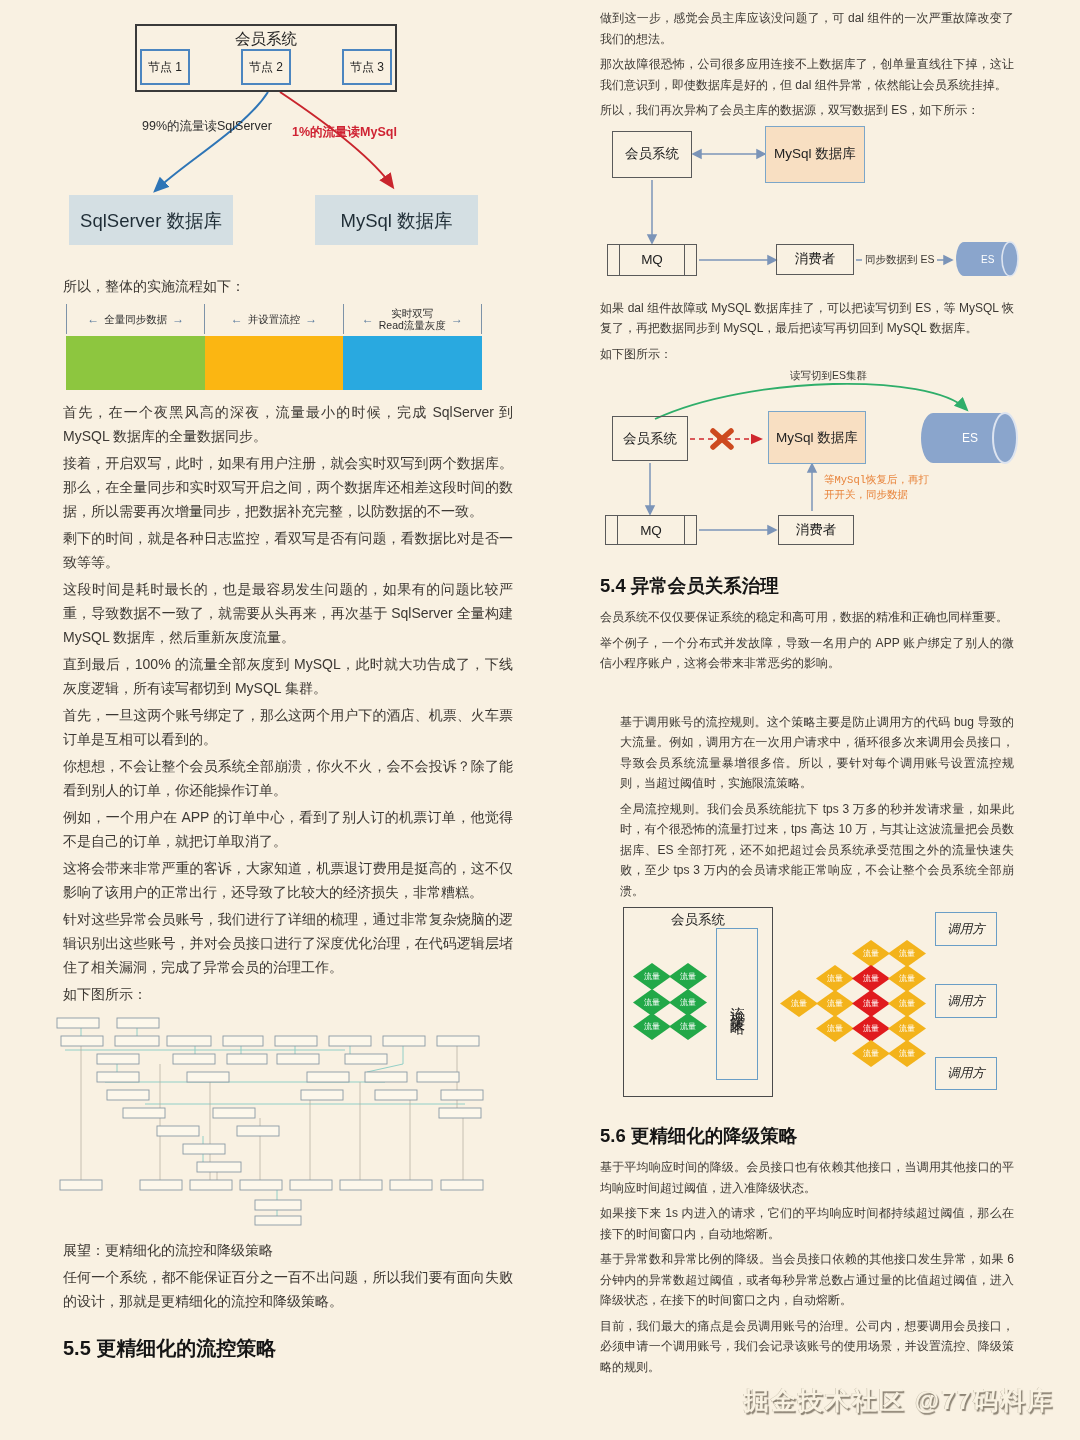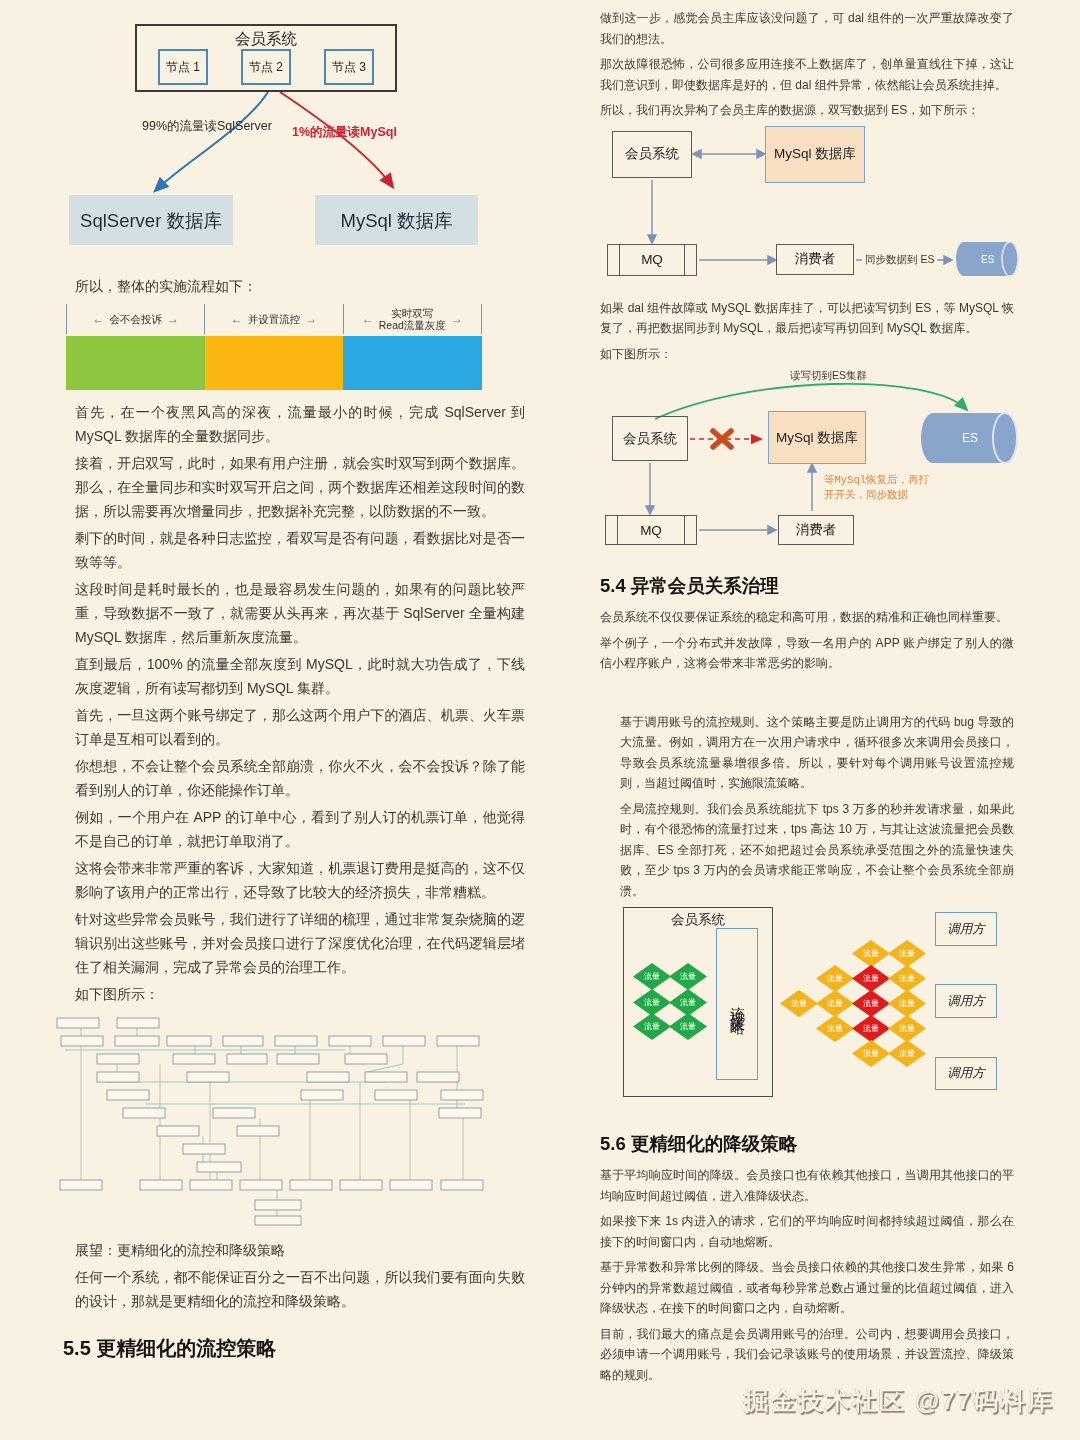--- a/index.html
+++ b/index.html
@@ -2,30 +2,30 @@
 <html><head>
 <meta charset="utf-8">
 <style>
   * { margin:0; padding:0; box-sizing:border-box; }
   body { font-family:"Liberation Sans", sans-serif; }
   .page { position:relative; width:1080px; height:1440px; background:#f9f1e2; overflow:hidden; color:#3c3833; }
   .col-left  { position:absolute; left:40px;  top:0; width:478px; }
   .col-right { position:absolute; left:600px; top:0; width:414px; }
 
   
-  .lp { font-size:14px; line-height:24px; margin:0 0 3px 35px; width:450px; text-align:justify; }
+  .lp { font-size:14px; line-height:24px; margin:0 0 3px 23px; width:450px; text-align:justify; }
   .h-big { font-size:21px; font-weight:bold; color:#151515; margin:20px 0 38px 23px; }
   .h-mid-l { font-size:20px; font-weight:bold; color:#151515; margin:22px 0 10px 23px; }
 
   
   .diagA { position:relative; height:268px; }
   .diagA svg.overlay { position:absolute; left:0; top:0; }
   .sys-box { position:absolute; left:95px; top:24px; width:262px; height:68px; border:2px solid #3a3a3a; }
   .sys-title { text-align:center; font-size:15.5px; color:#1e1e1e; margin-top:3px; }
-  .nodes { position:absolute; left:0; right:0; top:23px; display:flex; justify-content:center; gap:33px; }
+  .nodes { position:absolute; left:0; right:0; top:23px; display:flex; justify-content:center; gap:51px; }
   .node { width:50px; height:36px; border:2px solid #4c86c0; display:flex; align-items:center; justify-content:center; font-size:12px; color:#222; }
   .lblA { position:absolute; font-size:12.5px; }
   .lblA.blue { left:102px; top:118px; color:#2b2b2b; }
   .lblA.red  { left:252px; top:124px; color:#cf2333;font-weight:bold; }
   .db-box { position:absolute; top:195px; height:50px; background:#d4dfe3; display:flex; align-items:center; justify-content:center; font-size:18.5px; color:#1f2d36; }
   .db-left { left:29px; width:164px; }
   .db-right{ left:275px; width:163px; }
 
   
   .timeline { margin:6px 0 10px 26px; width:416px; }
@@ -37,21 +37,21 @@
   .tl-bar { display:flex; height:54px; margin-top:2px; }
   .tl-bar .seg { flex:1; }
   .seg-g { background:#8dc63f; } .seg-o { background:#fbb612; } .seg-b { background:#29a9e0; }
 
   
   .flowchart { display:block; margin:8px 0 0 5px; }
 
   
   .rp { font-size:12px; line-height:20.5px; margin:0 0 5px 0; text-align:justify; }
   .h-mid-r { font-size:18.5px; font-weight:bold; color:#151515; margin:16px 0 9px 0; }
-  .h-mid-r.mt { margin-top:28px; }
+  .h-mid-r.mt { margin-top:20px; }
   .indent { margin:38px 0 0 20px; }
 
   
   .dgbox { position:absolute; display:flex; align-items:center; justify-content:center; border:1.5px solid #5a5a5a; font-size:13.5px; color:#222; }
   .peach { background:#f8dfc2; border:1.5px solid #7ba6c9; }
   .mq::before, .mq::after { content:""; position:absolute; top:0; bottom:0; width:0; border-left:1.5px solid #5a5a5a; }
   .mq::before { left:11px; } .mq::after { right:11px; }
   .dlabel { position:absolute; font-size:10.5px; color:#3c3833; background:#f9f1e2; padding:0 3px; }
   .note-orange { position:absolute; font-size:10.5px; color:#e8833a; line-height:15px; white-space:pre-line; }
 
@@ -107,21 +107,21 @@
       <div class="db-box db-left">SqlServer 数据库</div>
       <div class="db-box db-right">MySql 数据库</div>
     </div>
 
     <p class="lp" style="margin-top:6px;">所以，整体的实施流程如下：</p>
 
     <div class="timeline">
       <div class="tl-labels">
         <div class="tl-cell">
           <span class="arr">←</span>
-          <span class="t">会不会投诉</span>
+          <span class="t">全量同步数据</span>
           <span class="arr">→</span>
         </div>
         <div class="tl-cell">
           <span class="arr">←</span>
           <span class="t">并设置流控</span>
           <span class="arr">→</span>
         </div>
         <div class="tl-cell">
           <span class="arr">←</span>
           <span class="t">实时双写

